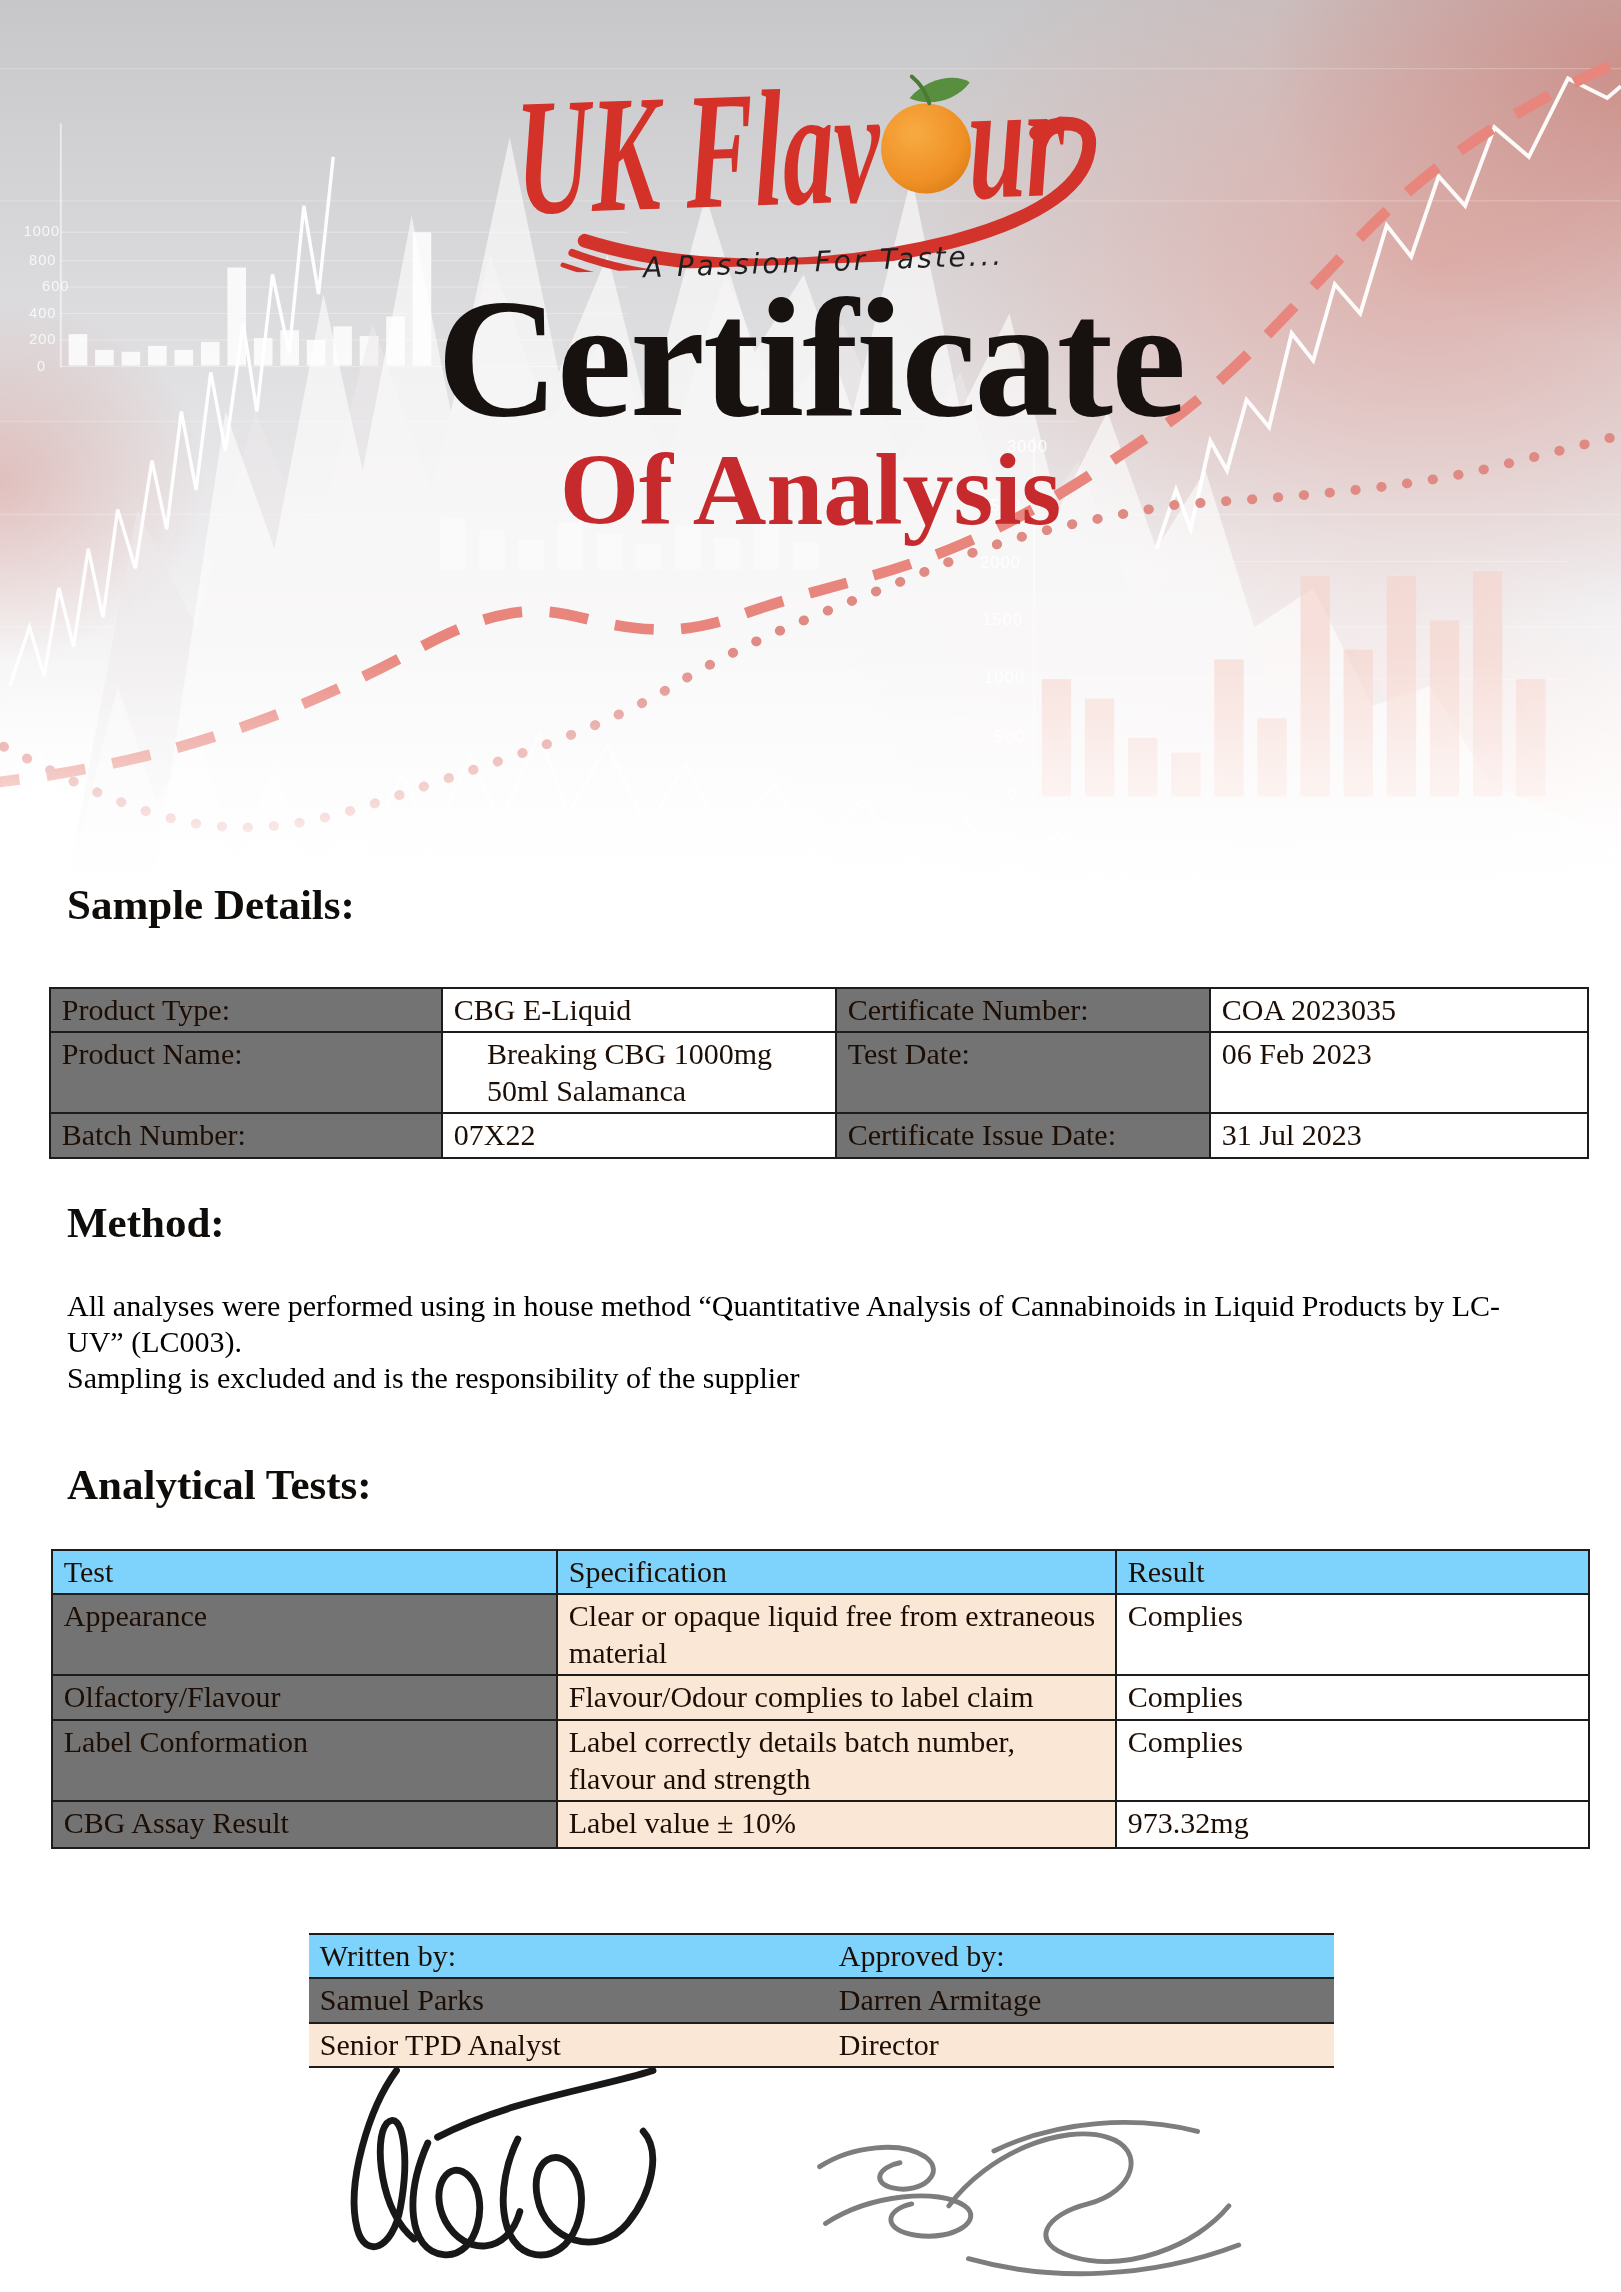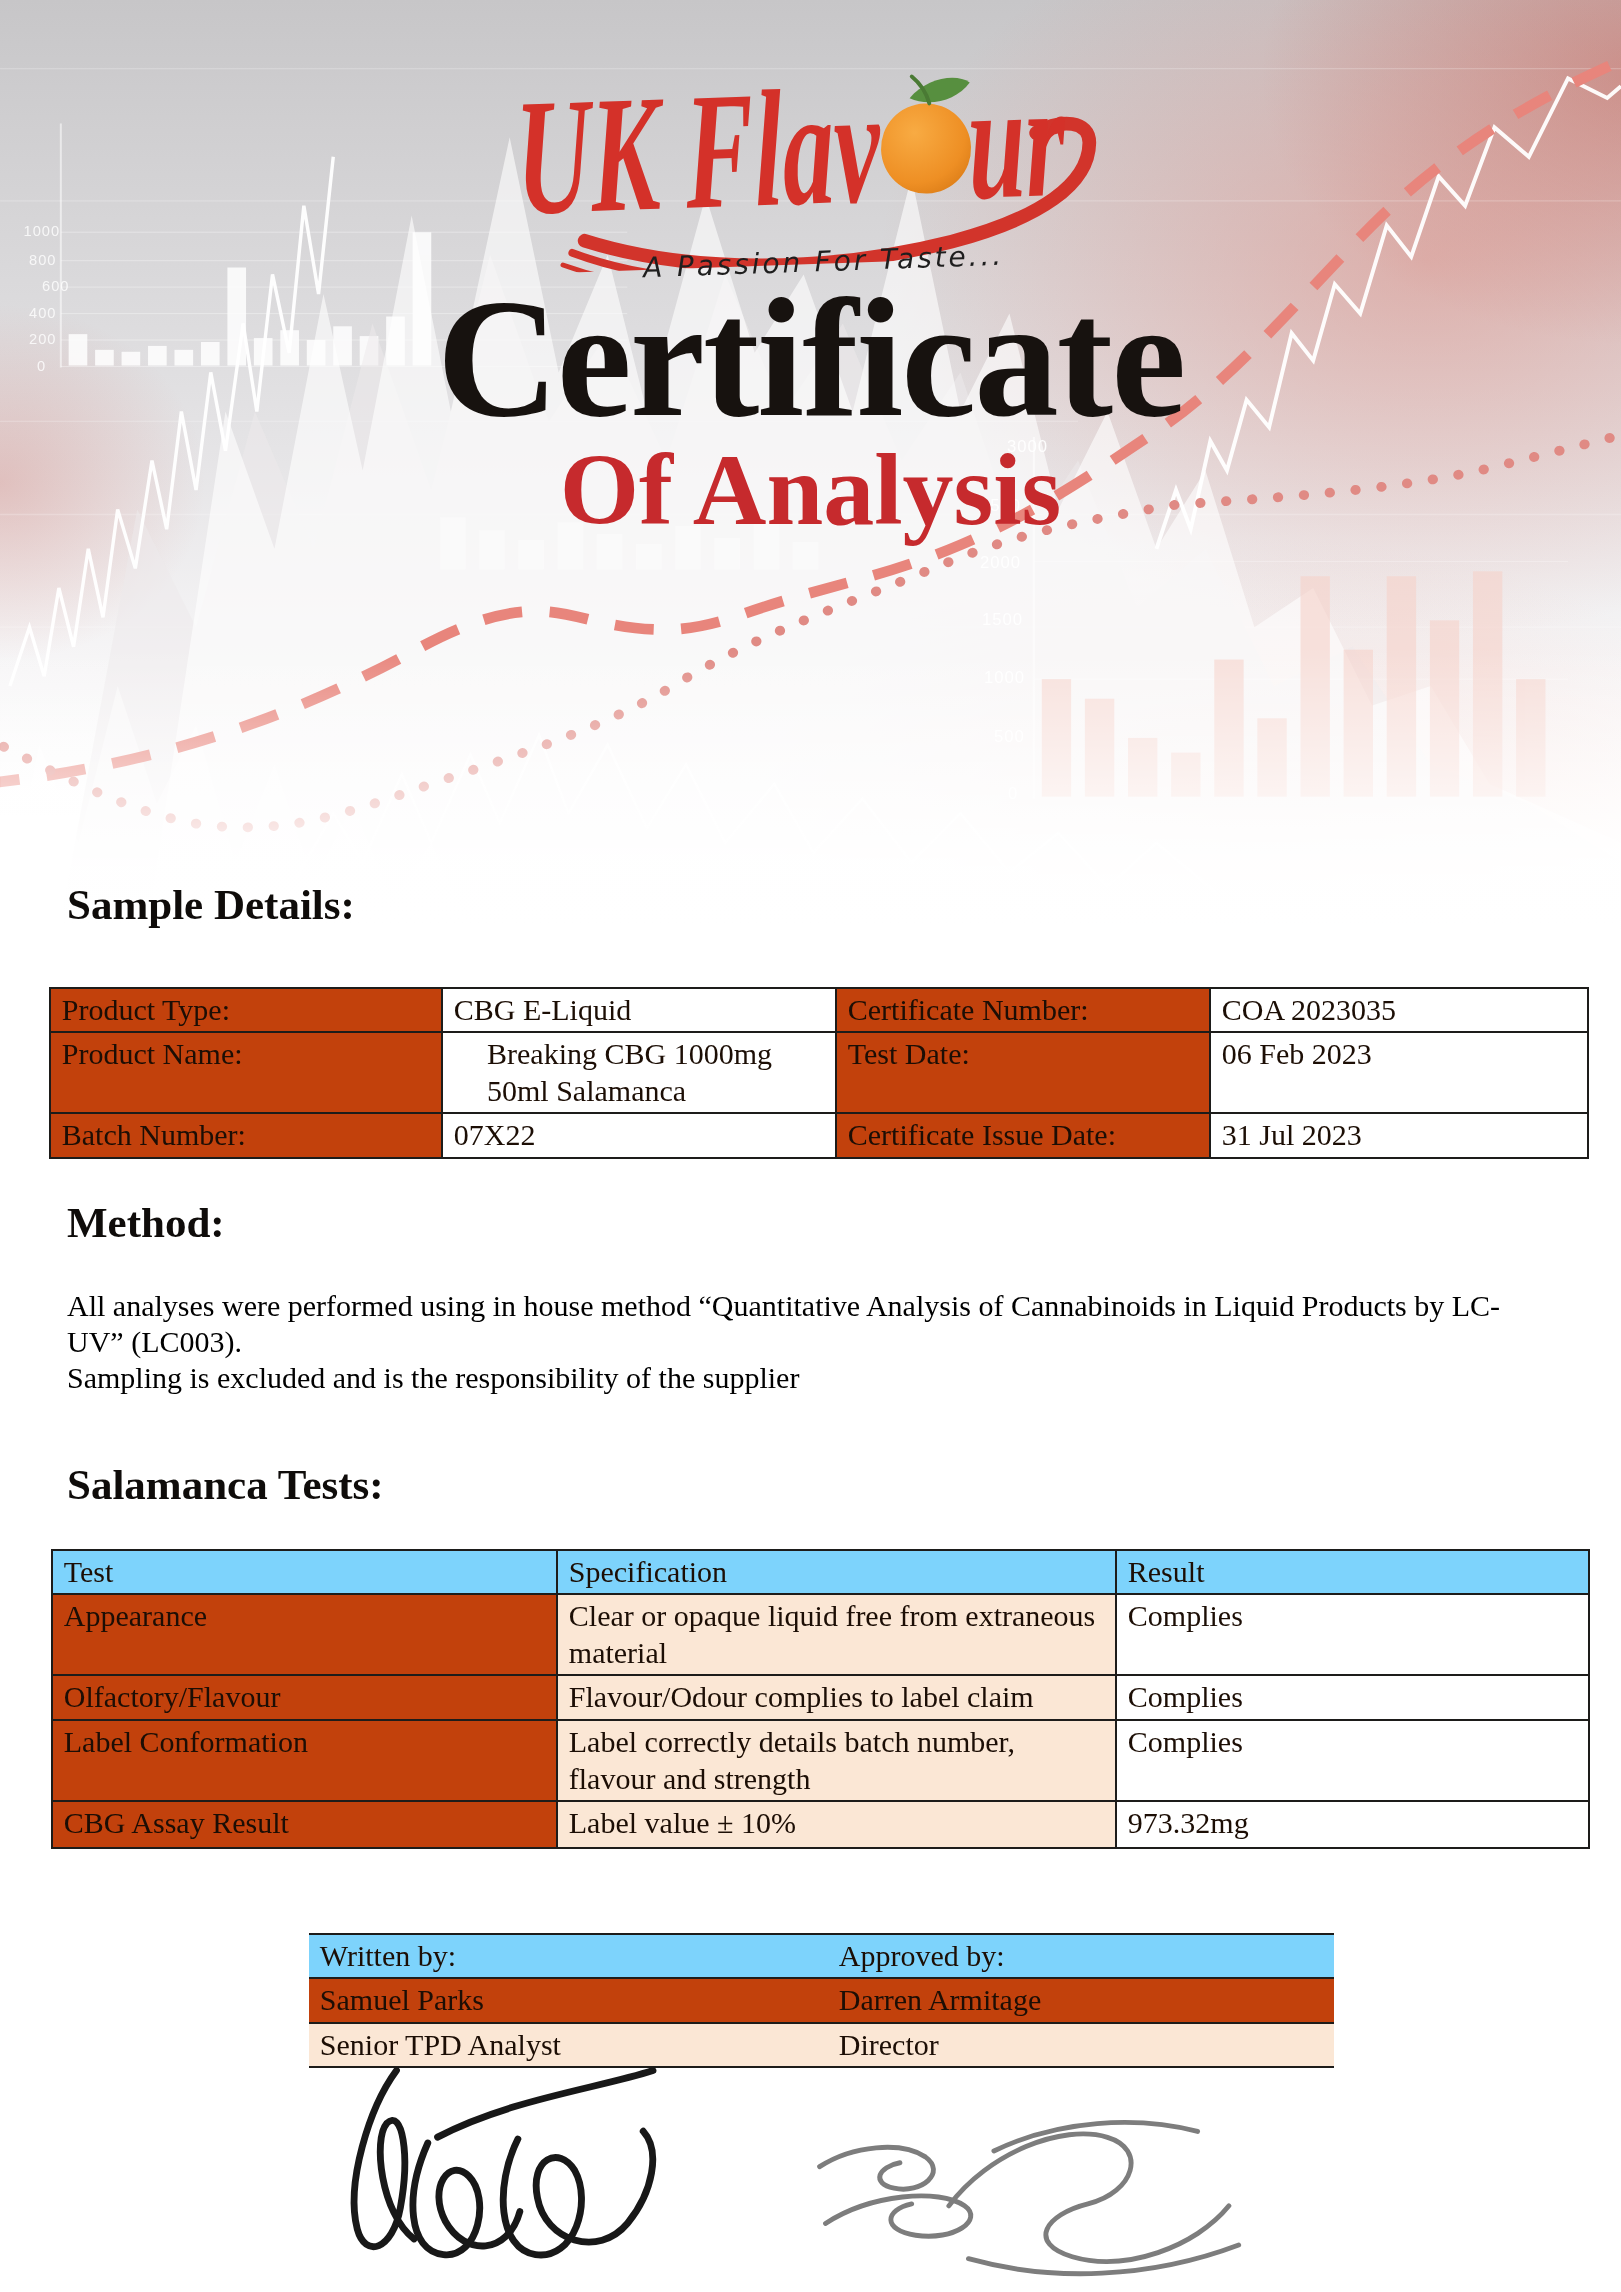--- a/index.html
+++ b/index.html
@@ -38,21 +38,21 @@
   #analytical-heading{top:1460px;}
   .method-text{position:absolute;left:67px;top:1288px;width:1465px;font-size:30px;line-height:36px;color:#000000;}
   .method-text p{margin:0;}
   table{border-collapse:collapse;table-layout:fixed;}
   td,th{font-size:30px;font-weight:normal;text-align:left;vertical-align:top;
     padding:2.9px 10.8px;line-height:1.22;border:2px solid #1d1c1a;color:#1c0e05;}
   .sample-table{position:absolute;left:49px;top:987px;width:1539px;border-top:2.9px solid #616161;}
   .sample-table tr:nth-child(1){height:39px;}
   .sample-table tr:nth-child(2){height:74px;}
   .sample-table tr:nth-child(3){height:39px;}
-  .cell-orange{background:#c2410c;}
+  .cell-orange{background:#737373;}
   .cell-cream{background:#fbe7d5;}
   .cell-gray{background:#7dd3fc;}
   .prewrap{white-space:pre-line;padding-left:44px;}
   .analytical-table{position:absolute;left:51px;top:1549px;width:1537px;border-bottom:2.9px solid #616161;}
   .analytical-table tr.hdr{height:41px;}
   .analytical-table tr:nth-child(2){height:71px;}
   .analytical-table tr:nth-child(3){height:45px;}
   .analytical-table tr:nth-child(4){height:73px;}
   .analytical-table tr:nth-child(5){height:47px;}
   .signoff-table{position:absolute;left:309px;top:1933px;width:1025px;}
@@ -265,21 +265,21 @@
       </tr>
     </tbody>
       </table>
 
     <h3 class="section-heading" id="method-heading">Method:</h3>
     <div class="method-text">
       <p>All analyses were performed using in house method “Quantitative Analysis of Cannabinoids in Liquid Products by LC-UV” (LC003).</p>
       <p>Sampling is excluded and is the responsibility of the supplier</p>
     </div>
 
-    <h3 class="section-heading" id="analytical-heading">Salamanca Tests:</h3>
+    <h3 class="section-heading" id="analytical-heading">Analytical Tests:</h3>
 
     <table class="analytical-table">
       <colgroup>
           <col style="width:505px">
           <col style="width:559px">
           <col style="width:473px">
         </colgroup>
       <tbody>
           <tr class="hdr">
         <th class="cell-gray">Test</th>

